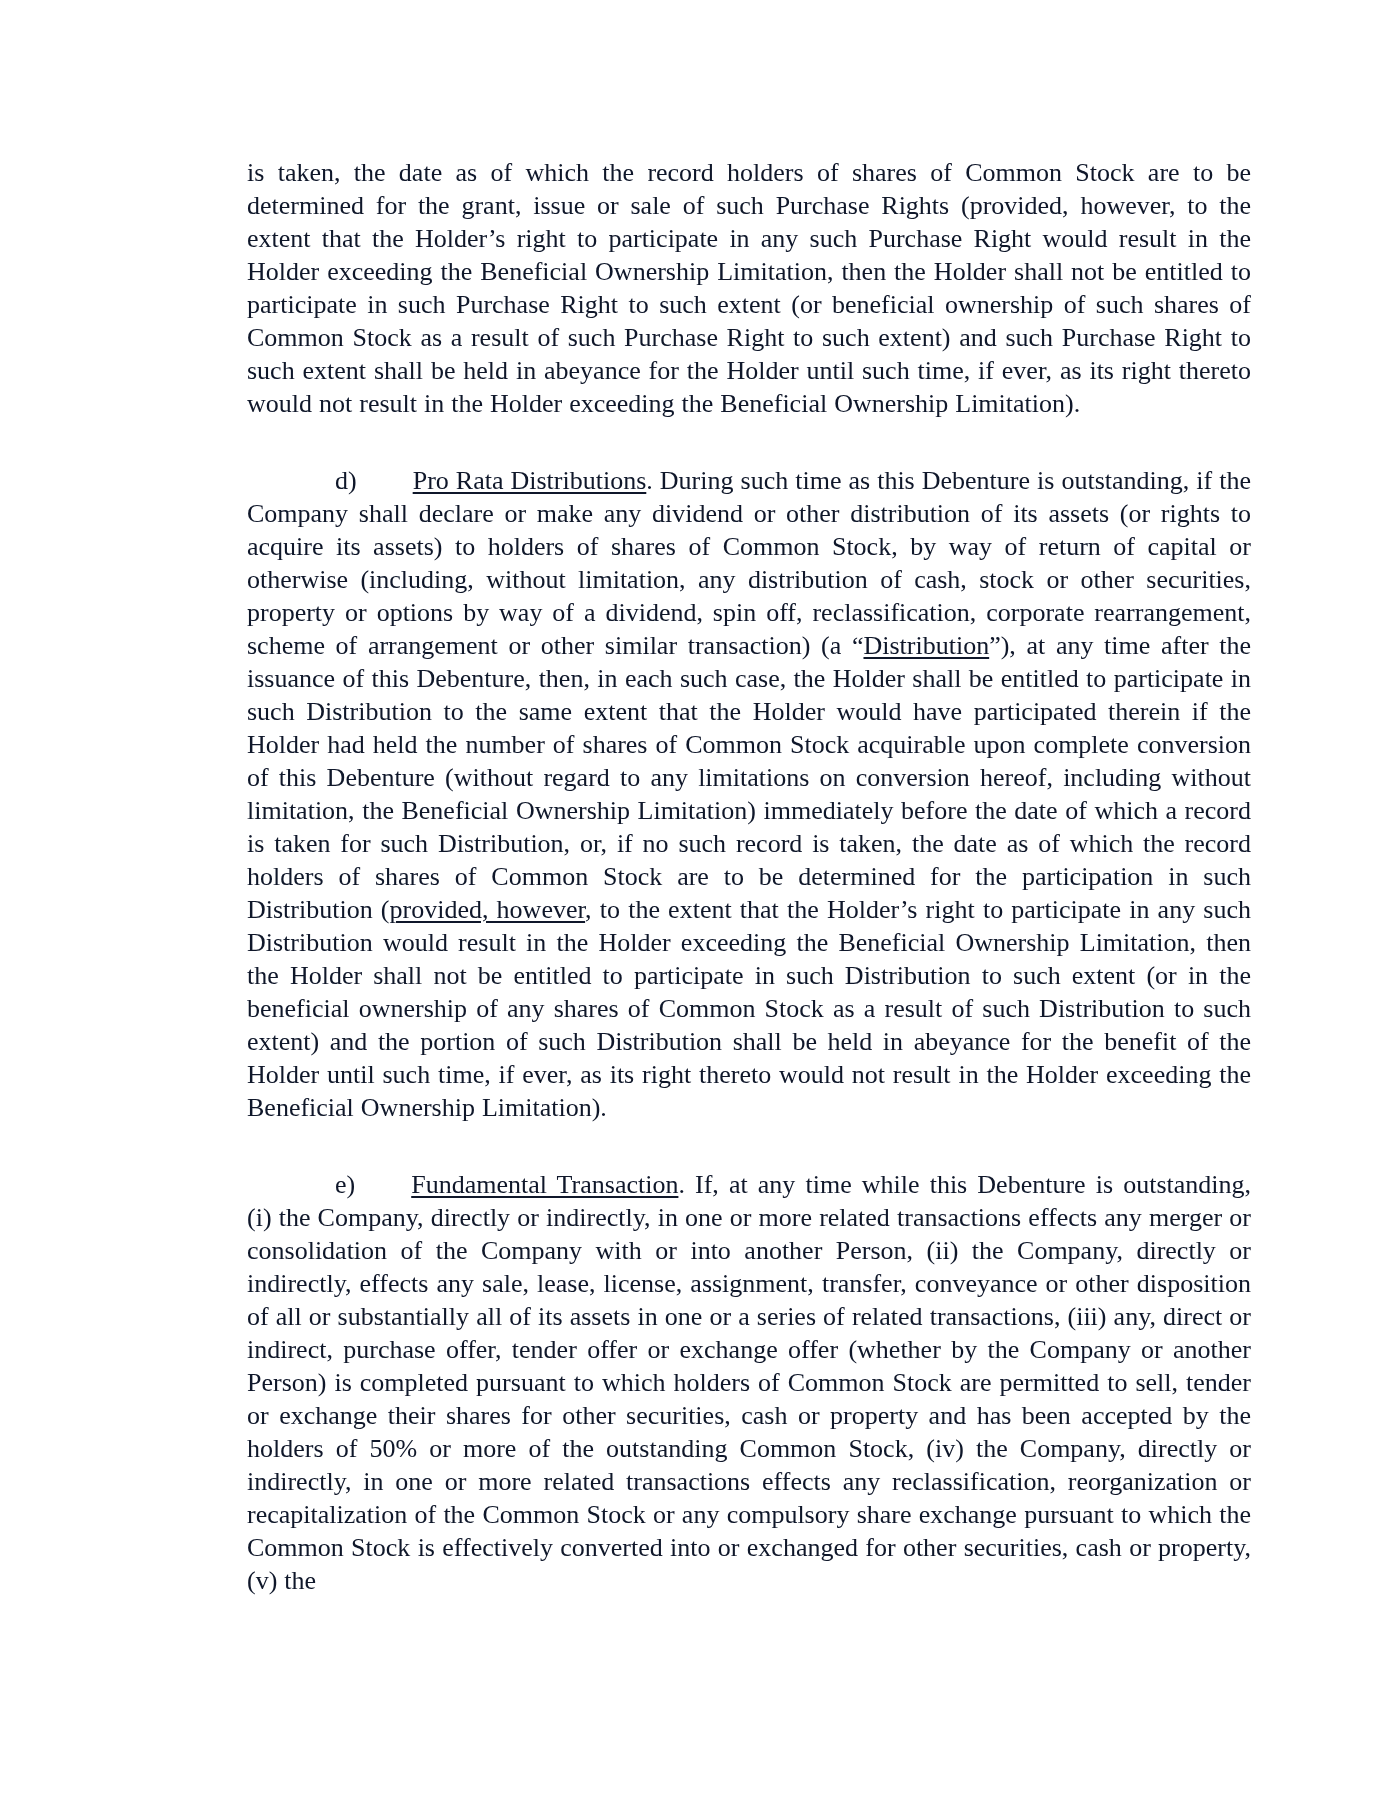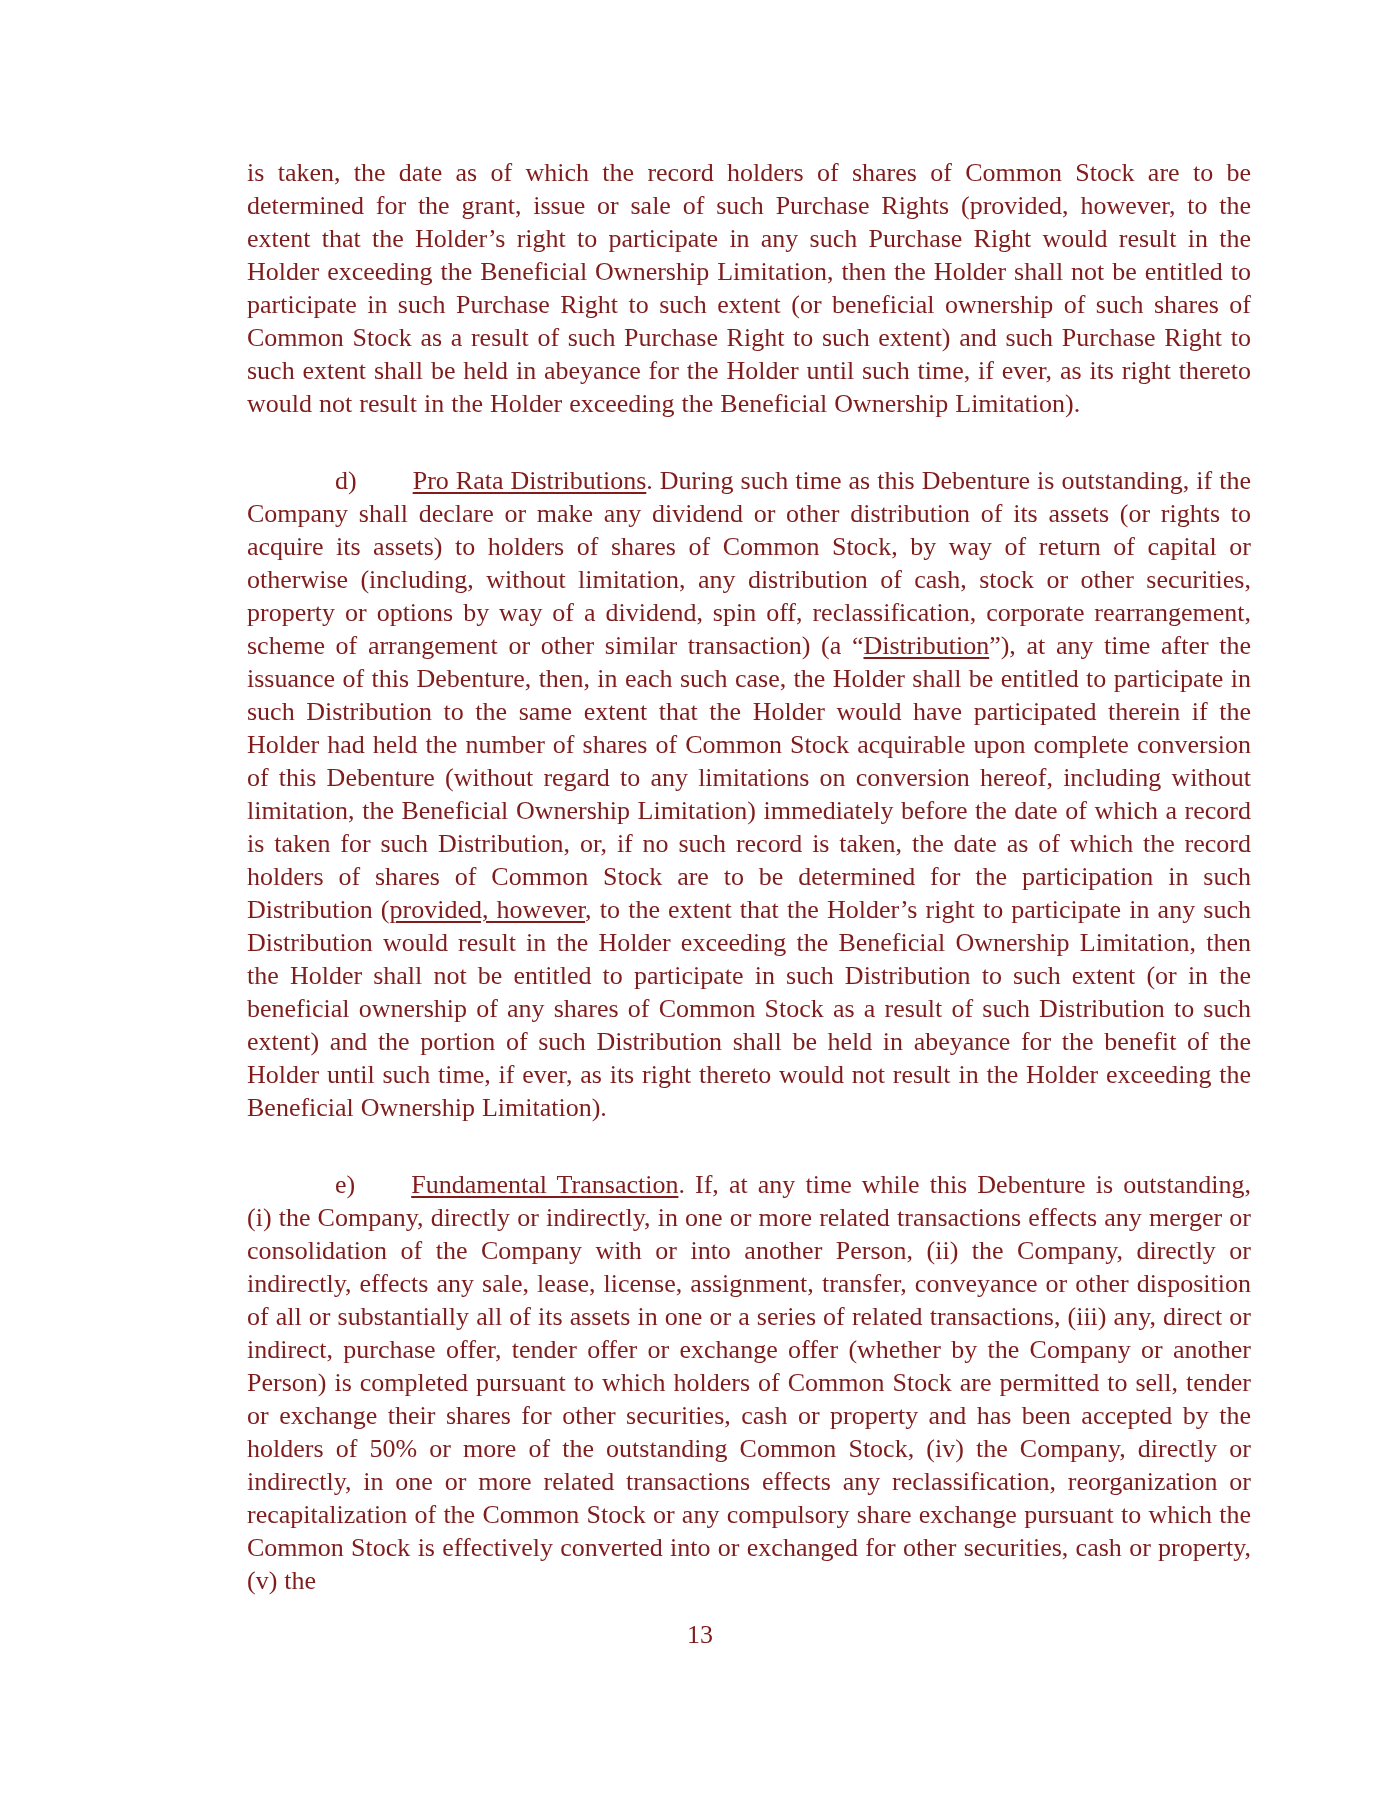--- a/index.html
+++ b/index.html
@@ -6,21 +6,21 @@
     margin: 0;
     padding: 0;
     background: #ffffff;
   }
   .page {
     position: relative;
     width: 1400px;
     height: 1815px;
     background: #ffffff;
     font-family: "Liberation Serif", "DejaVu Serif", serif;
-    color: #7f1d1d;
+    color: #0f172a;
     overflow: hidden;
   }
   .doc {
     position: absolute;
     left: 247px;
     top: 156px;
     width: 1004px;
   }
   p.para {
     margin: 0;
@@ -57,14 +57,13 @@
 </style>
 </head>
 <body>
 
 <div class="page">
   <div class="doc">
       <p class="para"><span>is taken, the date as of which the record holders of shares of Common Stock are to be determined for the grant, issue or sale of such Purchase Rights (provided, however, to the extent that the Holder’s right to participate in any such Purchase Right would result in the Holder exceeding the Beneficial Ownership Limitation, then the Holder shall not be entitled to participate in such Purchase Right to such extent (or beneficial ownership of such shares of Common Stock as a result of such Purchase Right to such extent) and such Purchase Right to such extent shall be held in abeyance for the Holder until such time, if ever, as its right thereto would not result in the Holder exceeding the Beneficial Ownership Limitation).</span></p>
       <p class="para labeled"><span>d)</span><span class="tab"></span><span class="u">Pro Rata Distributions</span><span>. During such time as this Debenture is outstanding, if the Company shall declare or make any dividend or other distribution of its assets (or rights to acquire its assets) to holders of shares of Common Stock, by way of return of capital or otherwise (including, without limitation, any distribution of cash, stock or other securities, property or options by way of a dividend, spin off, reclassification, corporate rearrangement, scheme of arrangement or other similar transaction) (a “</span><span class="u">Distribution</span><span>”), at any time after the issuance of this Debenture, then, in each such case, the Holder shall be entitled to participate in such Distribution to the same extent that the Holder would have participated therein if the Holder had held the number of shares of Common Stock acquirable upon complete conversion of this Debenture (without regard to any limitations on conversion hereof, including without limitation, the Beneficial Ownership Limitation) immediately before the date of which a record is taken for such Distribution, or, if no such record is taken, the date as of which the record holders of shares of Common Stock are to be determined for the participation in such Distribution (</span><span class="u">provided, however</span><span>, to the extent that the Holder’s right to participate in any such Distribution would result in the Holder exceeding the Beneficial Ownership Limitation, then the Holder shall not be entitled to participate in such Distribution to such extent (or in the beneficial ownership of any shares of Common Stock as a result of such Distribution to such extent) and the portion of such Distribution shall be held in abeyance for the benefit of the Holder until such time, if ever, as its right thereto would not result in the Holder exceeding the Beneficial Ownership Limitation).</span></p>
       <p class="para labeled"><span>e)</span><span class="tab"></span><span class="u">Fundamental Transaction</span><span>. If, at any time while this Debenture is outstanding, (i) the Company, directly or indirectly, in one or more related transactions effects any merger or consolidation of the Company with or into another Person, (ii) the Company, directly or indirectly, effects any sale, lease, license, assignment, transfer, conveyance or other disposition of all or substantially all of its assets in one or a series of related transactions, (iii) any, direct or indirect, purchase offer, tender offer or exchange offer (whether by the Company or another Person) is completed pursuant to which holders of Common Stock are permitted to sell, tender or exchange their shares for other securities, cash or property and has been accepted by the holders of 50% or more of the outstanding Common Stock, (iv) the Company, directly or indirectly, in one or more related transactions effects any reclassification, reorganization or recapitalization of the Common Stock or any compulsory share exchange pursuant to which the Common Stock is effectively converted into or exchanged for other securities, cash or property, (v) the</span></p>
     </div>
-  <div class="page-number">13</div>
 </div>
 
 </body></html>

